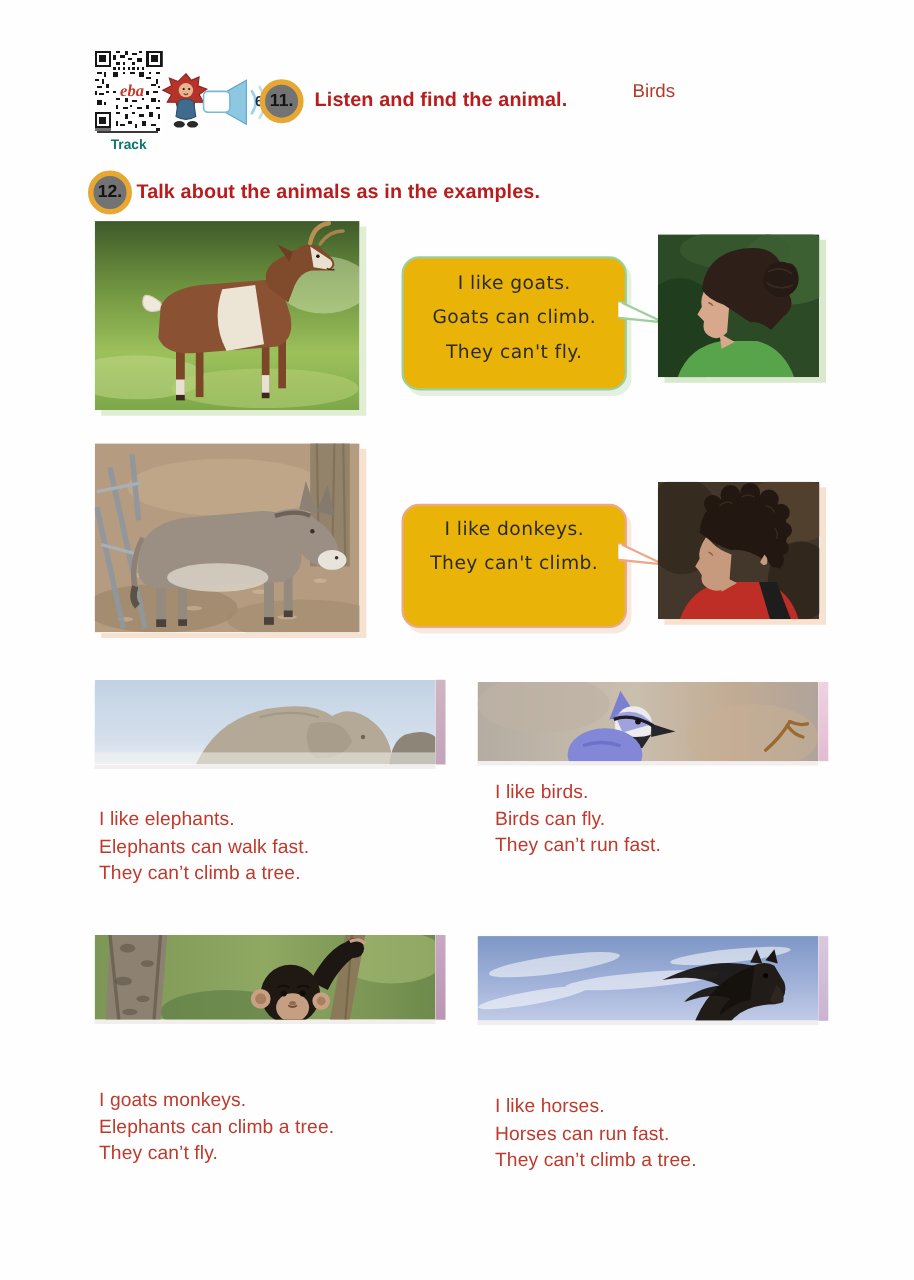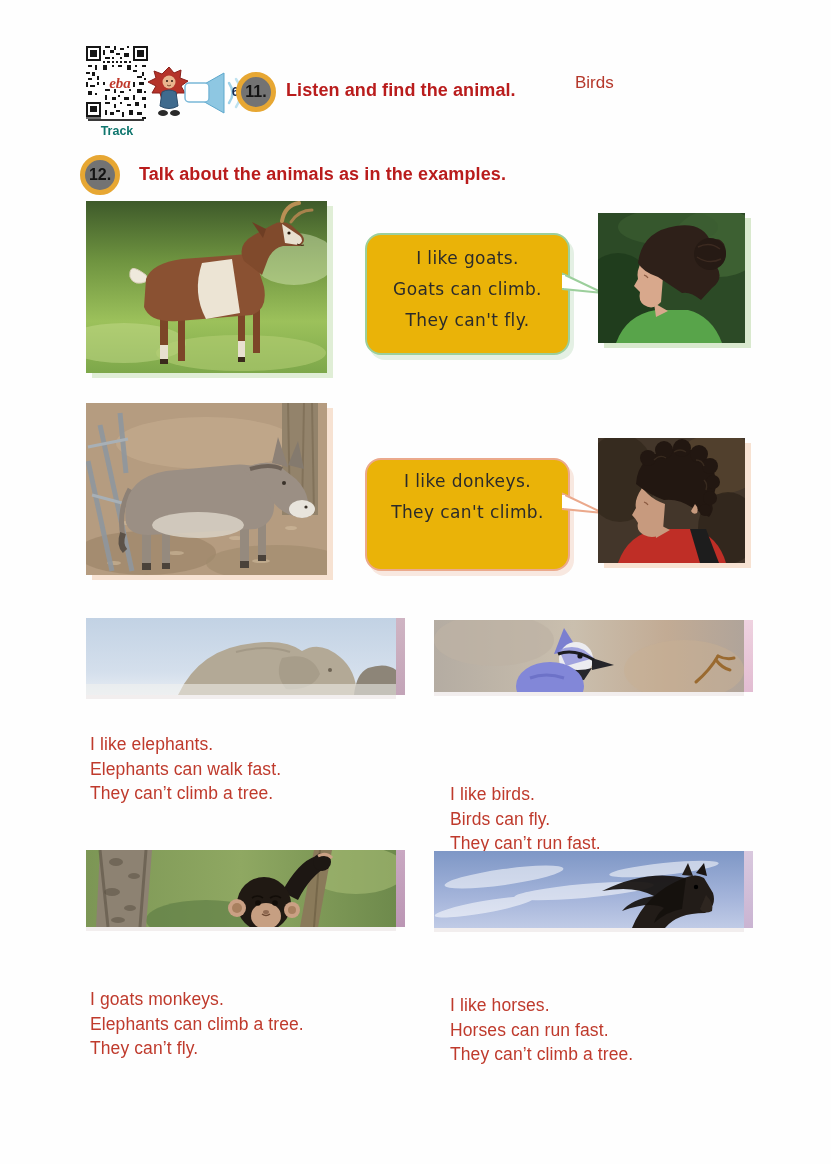--- a/index.html
+++ b/index.html
@@ -28,21 +28,21 @@
   .badge{
     width:30px;height:30px;border:5px solid #e7a733;border-radius:50%;
     background:#737373;display:flex;align-items:center;justify-content:center;
     font-size:16px;font-weight:bold;color:#141414;
   }
   .badge11{left:236px;top:72px;}
   .badge12{left:80px;top:155px;}
   .h-title{font-size:18px;font-weight:bold;color:#b91c1c;letter-spacing:0.1px;}
   .title11{left:286px;top:80px;}
   .answer-red{left:575px;top:73px;font-size:17px;color:#b5382b;}
-  .title12{left:139px;top:164px;text-align:center;}
+  .title12{left:124px;top:164px;text-align:center;}
 
   
   .photo{overflow:hidden;}
   .photo svg{display:block;}
   .goat-photo{left:86px;top:201px;width:241px;height:172px;box-shadow:6px 5px 0 #e0eed6;}
   .girl-photo{left:598px;top:213px;width:147px;height:130px;box-shadow:6px 5px 0 #d9e9ce;}
   .donkey-photo{left:86px;top:403px;width:241px;height:172px;box-shadow:6px 5px 0 #f7e2d2;}
   .boy-photo{left:598px;top:438px;width:147px;height:125px;box-shadow:6px 5px 0 #f7e2d2;}
 
   .band{box-shadow:0 4px 0 #f2eeee;}
@@ -58,21 +58,21 @@
     border:2px solid #9ccf9c;box-shadow:4px 5px 0 rgba(180,215,180,.35);padding-top:8px;}
   .bubble-salmon{left:365px;top:458px;width:201px;height:103px;
     border:2px solid #eba98c;box-shadow:4px 5px 0 rgba(240,200,180,.4);padding-top:6px;}
   .tail{width:44px;height:34px;}
   .tail-goat{left:562px;top:271px;}
   .tail-donkey{left:562px;top:491px;}
 
   
   .red-lines{font-size:17.5px;line-height:24.5px;color:#bf3a2c;letter-spacing:0.1px;margin-top:44px;}
   .cap-elephant{left:90px;top:688px;}
-  .cap-bird{left:450px;top:738px;}
+  .cap-bird{left:450px;top:663px;}
   .cap-monkey{left:90px;top:943px;}
   .cap-horse{left:450px;top:949px;}
 </style>
 </head>
 <body>
 
 <div class="abs qr-wrap">
   <svg viewBox="0 0 29 35" shape-rendering="crispEdges">
     <rect width="29" height="35" fill="#fff"></rect>
     <g fill="#161616">

